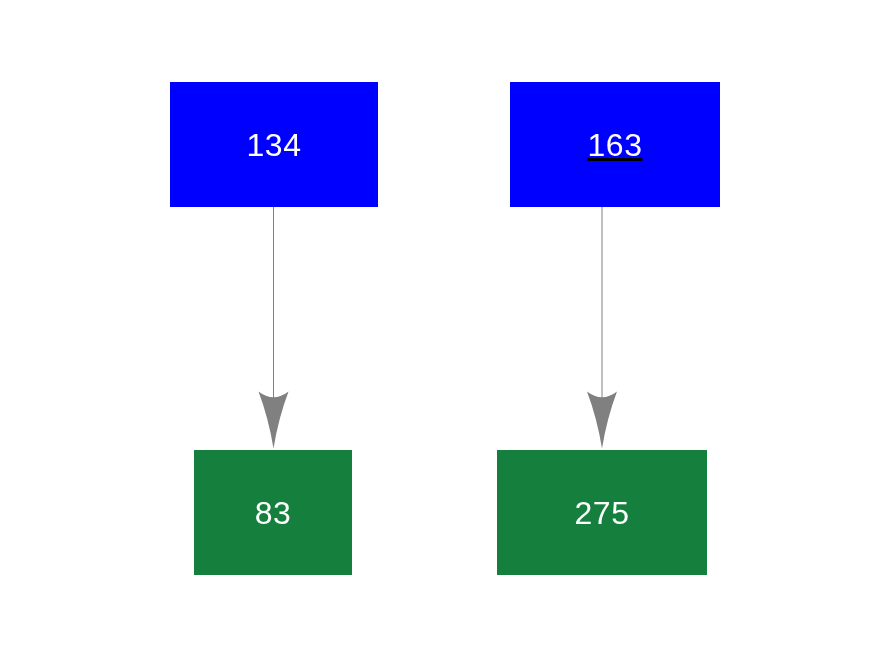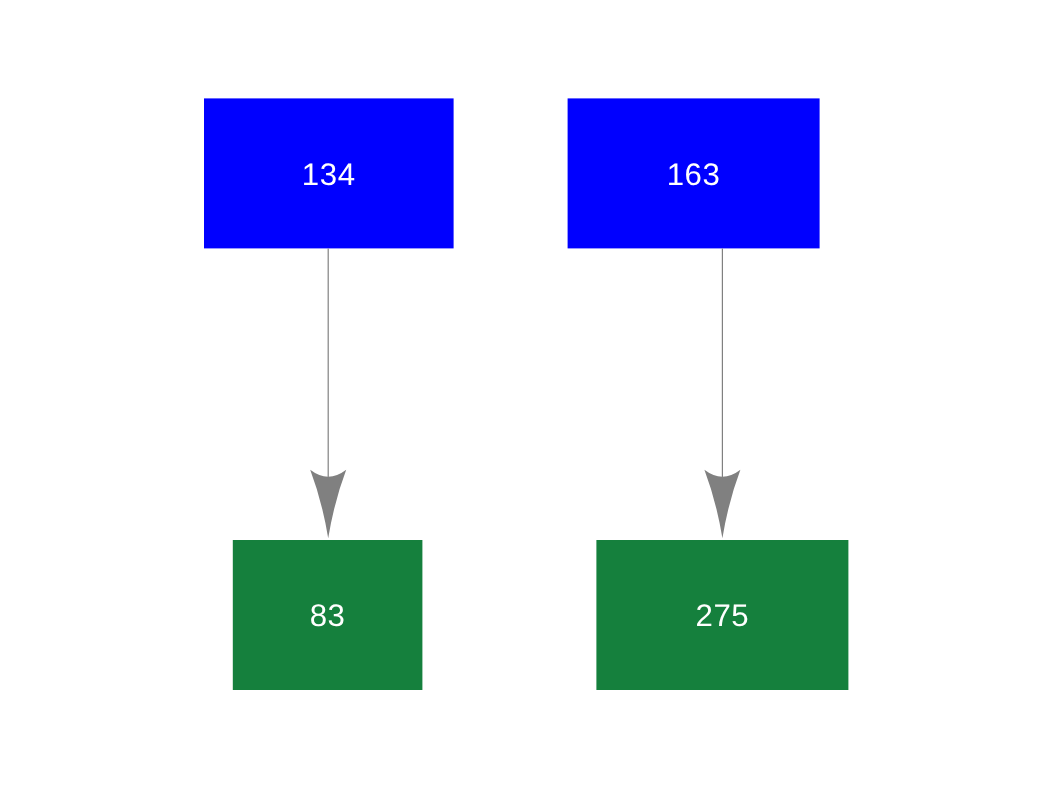--- a/index.html
+++ b/index.html
@@ -16,29 +16,29 @@
     font-family: "Liberation Sans", sans-serif;
   }
   .node {
     position: absolute;
     display: flex;
     align-items: center;
     justify-content: center;
   }
   .node .label {
     color: #ffffff;
-    font-size: 26px;
+    font-size: 32px;
     line-height: 1;
     letter-spacing: 0.5px;
   }
   .node-source { background: #0000ff; }
   .node-target { background: #15803d; }
 
   .node-1 { left: 170px; top: 82px;  width: 208px; height: 125px; }
-  .node-2 { left: 473px; top: 82px;  width: 210px; height: 125px; }
+  .node-2 { left: 510px; top: 82px;  width: 210px; height: 125px; text-decoration: underline; }
   .node-3 { left: 194px; top: 450px; width: 158px; height: 125px; }
   .node-4 { left: 497px; top: 450px; width: 210px; height: 125px; }
 
   .arrows-layer {
     position: absolute;
     left: 0;
     top: 0;
     width: 875px;
     height: 656px;
     pointer-events: none;

